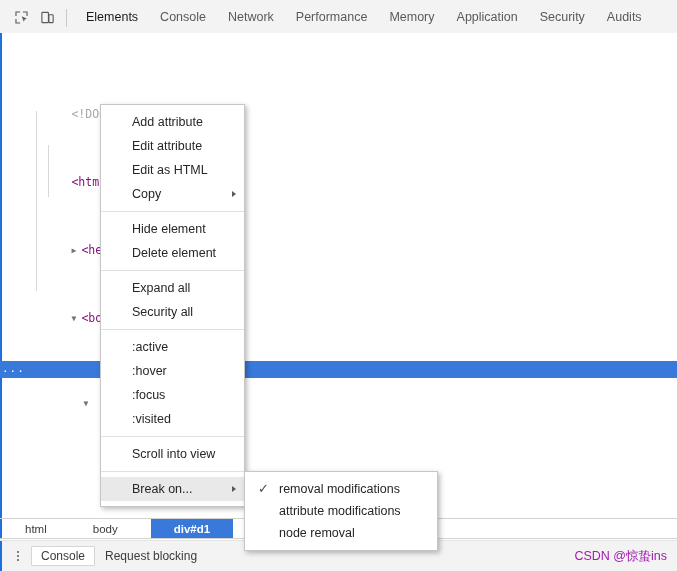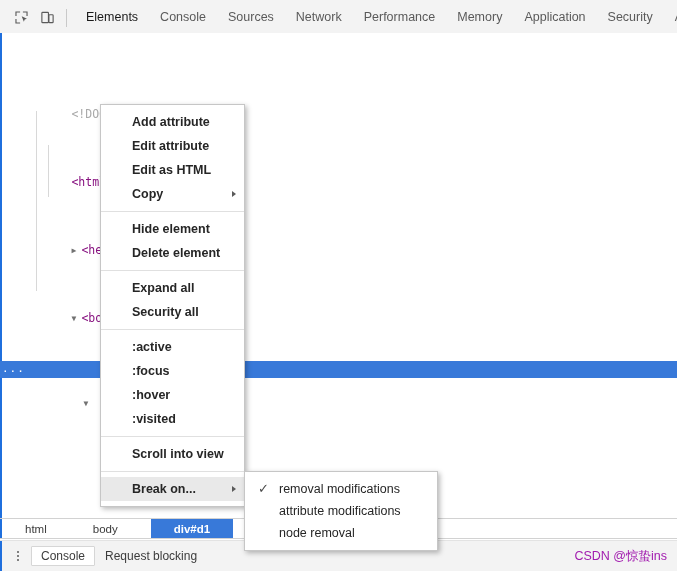--- a/index.html
+++ b/index.html
@@ -152,21 +152,20 @@
     position: absolute;
     left: 100px;
     top: 104px;
     width: 145px;
     background: #ffffff;
     border: 1px solid #c6c6c6;
     box-shadow: 2px 2px 5px rgba(0,0,0,0.28);
     padding: 5px 0;
     box-sizing: border-box;
     z-index: 30;
-    font-weight: bold;
   }
   .ctx-item {
     position: relative;
     height: 24px;
     line-height: 24px;
     padding: 0 10px 0 31px;
     font-size: 12.5px;
     color: #262626;
     cursor: pointer;
     white-space: nowrap;
@@ -338,23 +337,20 @@
       <div class="tool-sep"></div>
     </div>
     <div class="tabs">
       <div class="tab active">
           <span>Elements</span>
         </div>
       <div class="tab">
           <span>Console</span>
         </div>
       <div class="tab">
-          <span>Sources</span>
-        </div>
-      <div class="tab">
           <span>Network</span>
         </div>
       <div class="tab">
           <span>Performance</span>
         </div>
       <div class="tab">
           <span>Memory</span>
         </div>
       <div class="tab">
           <span>Application</span>
@@ -460,24 +456,24 @@
     <div class="ctx-item">
       <span>Security all</span>
     </div>
 
     <div class="ctx-sep"></div>
 
     <div class="ctx-item">
       <span>:active</span>
     </div>
     <div class="ctx-item">
+      <span>:hover</span>
+    </div>
+    <div class="ctx-item">
       <span>:focus</span>
-    </div>
-    <div class="ctx-item">
-      <span>:hover</span>
     </div>
     <div class="ctx-item">
       <span>:visited</span>
     </div>
 
     <div class="ctx-sep"></div>
 
     <div class="ctx-item">
       <span>Scroll into view</span>
     </div>

